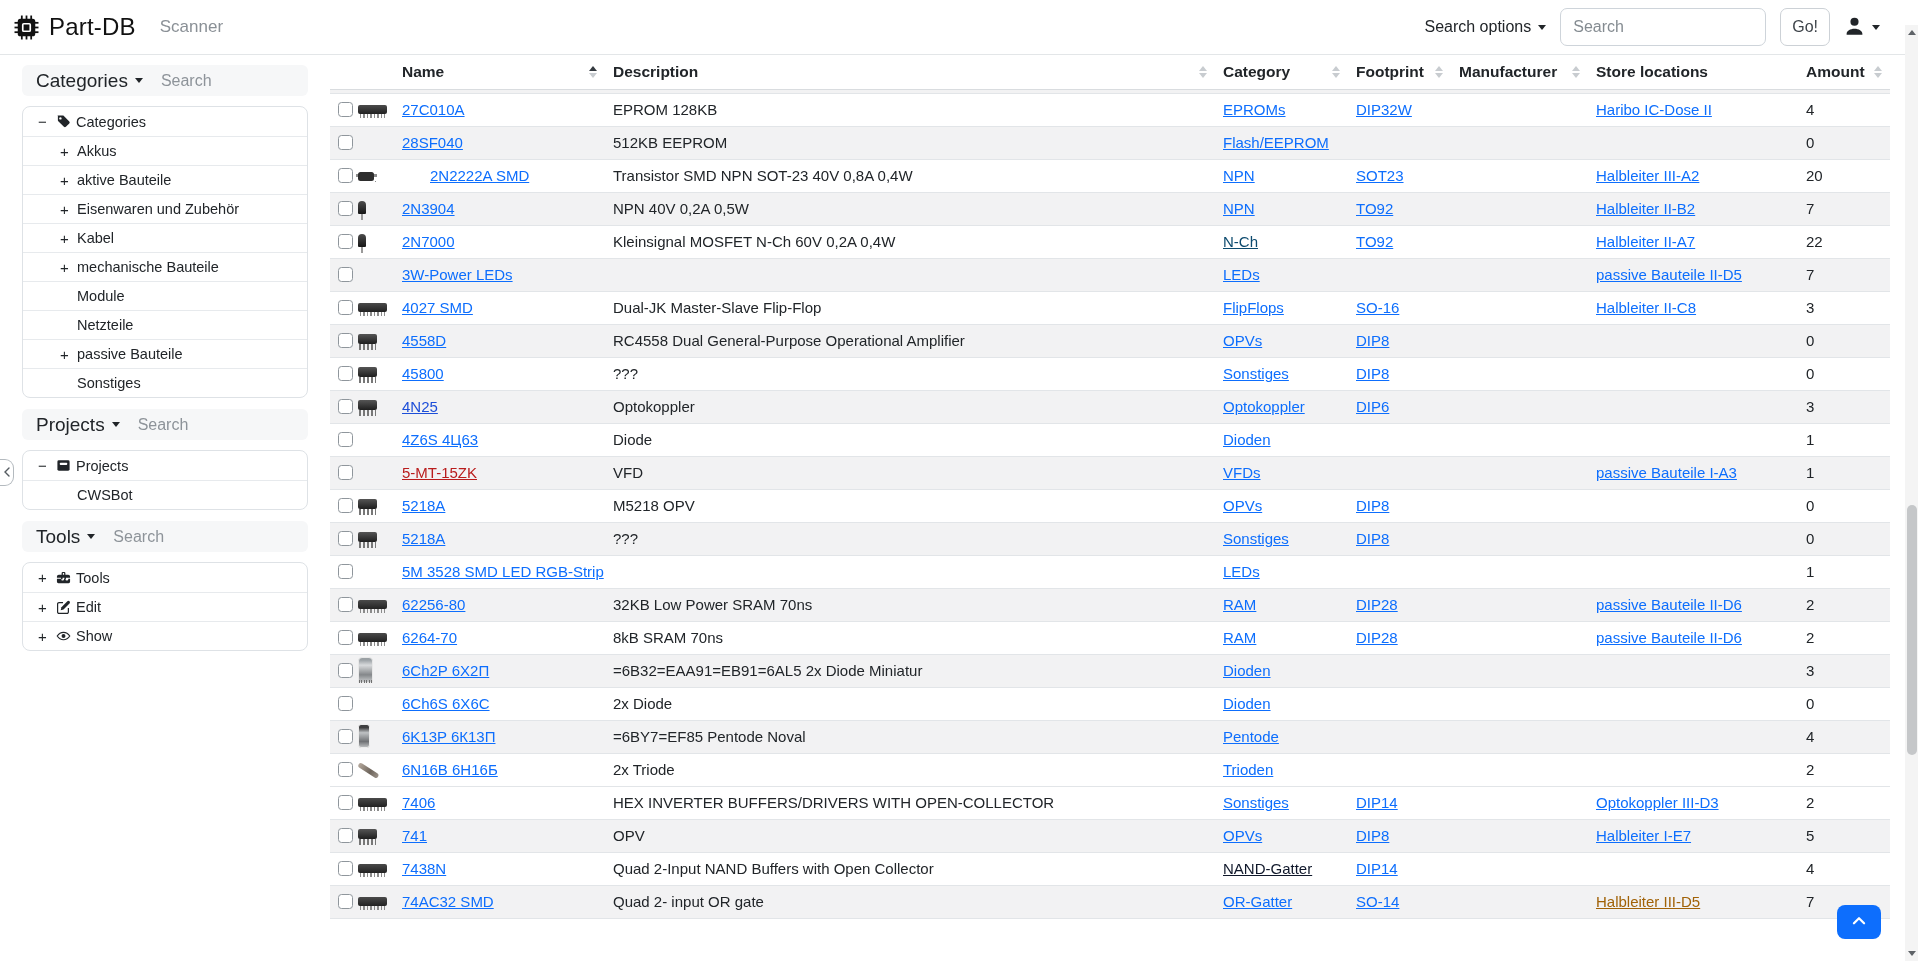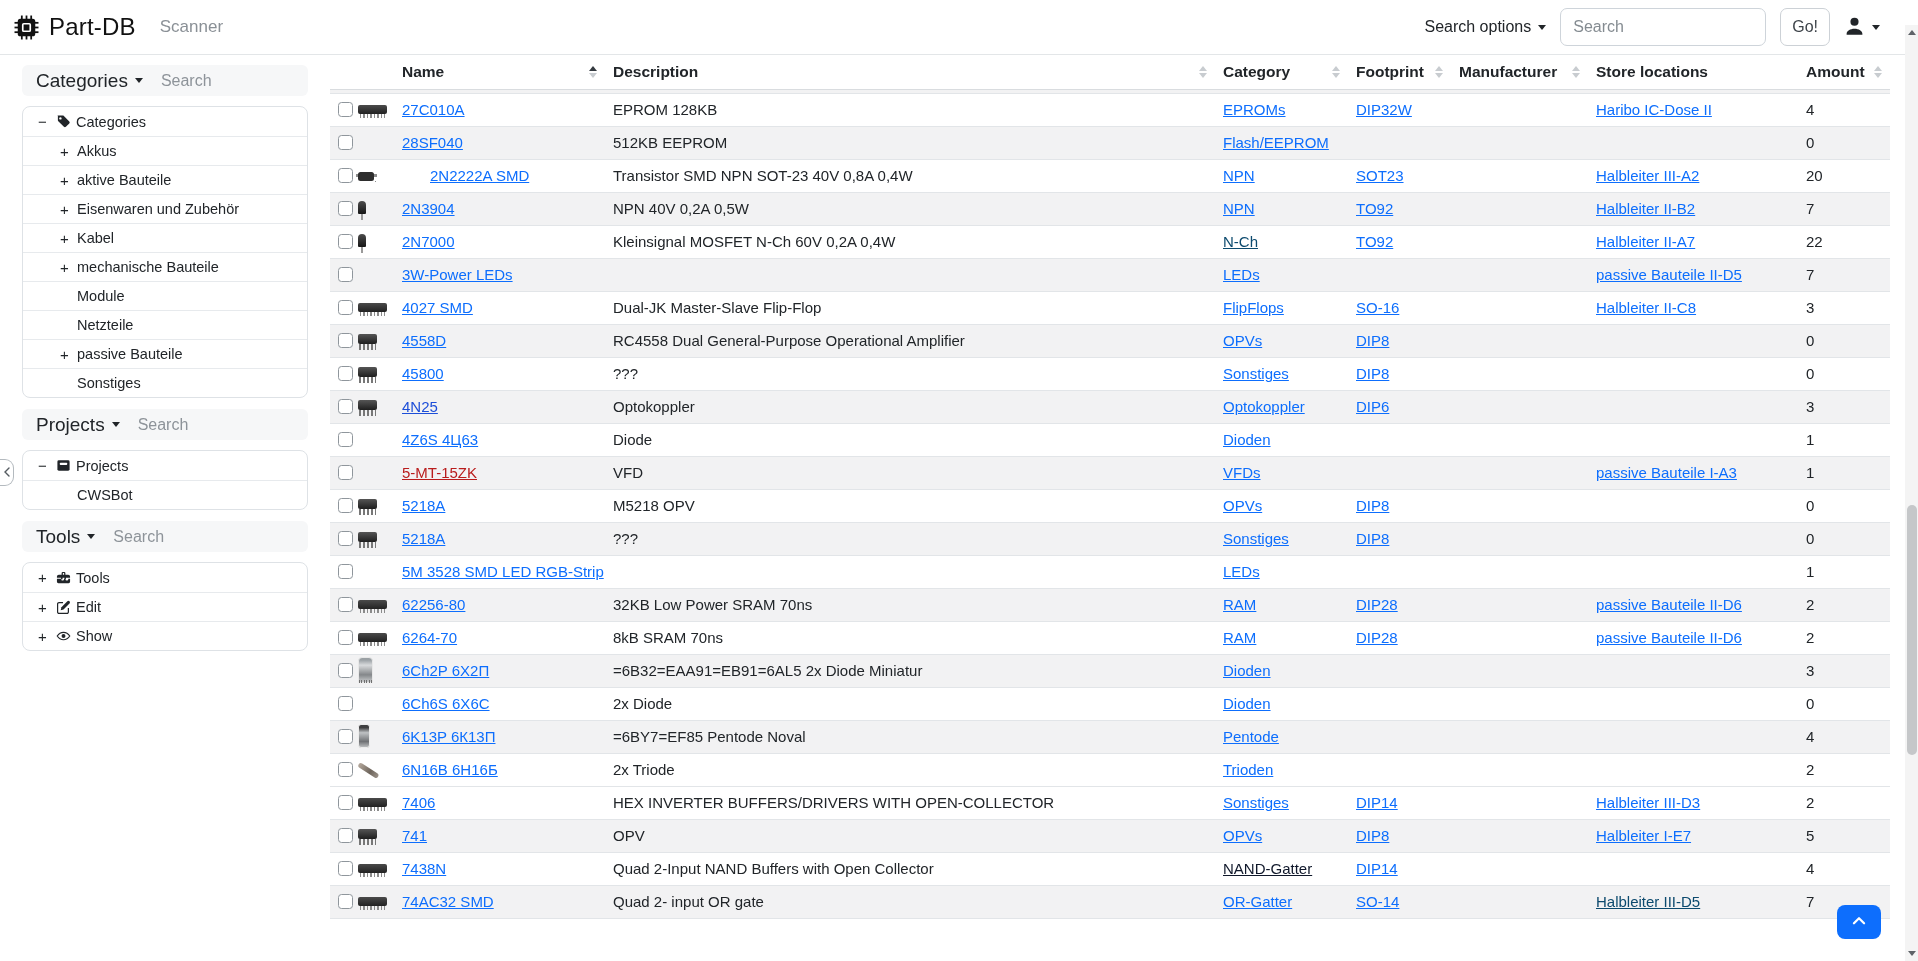--- a/index.html
+++ b/index.html
@@ -641,21 +641,21 @@
           <tr class="">
             <td>
               <input type="checkbox" class="cellcheck" style="">
             </td>
             <td style="padding: 0px 2px;"><span class="thumb th-dip-long"></span></td>
             <td><a href="#" class="tlink" style="color: rgb(13, 110, 253);">7406</a></td>
             <td>HEX INVERTER BUFFERS/DRIVERS WITH OPEN-COLLECTOR</td>
             <td><a href="#" class="tlink" style="color: rgb(13, 110, 253);">Sonstiges</a></td>
             <td><a href="#" class="tlink" style="color: rgb(13, 110, 253);">DIP14</a></td>
             <td></td>
-            <td><a href="#" class="tlink" style="color: rgb(13, 110, 253);">Halbleiter III-D3</a></td>
+            <td><a href="#" class="tlink" style="color: rgb(13, 110, 253);">Optokoppler III-D3</a></td>
             <td>2</td>
           </tr>
           <tr class="stripe">
             <td>
               <input type="checkbox" class="cellcheck" style="">
             </td>
             <td style="padding: 0px 2px;"><span class="thumb th-dip8"></span></td>
             <td><a href="#" class="tlink" style="color: rgb(13, 110, 253);">741</a></td>
             <td>OPV</td>
             <td><a href="#" class="tlink" style="color: rgb(13, 110, 253);">OPVs</a></td>
@@ -680,21 +680,21 @@
           <tr class="stripe">
             <td>
               <input type="checkbox" class="cellcheck" style="">
             </td>
             <td style="padding: 0px 2px;"><span class="thumb th-dip-long"></span></td>
             <td><a href="#" class="tlink" style="color: rgb(13, 110, 253);">74AC32 SMD</a></td>
             <td>Quad 2- input OR gate</td>
             <td><a href="#" class="tlink" style="color: rgb(13, 110, 253);">OR-Gatter</a></td>
             <td><a href="#" class="tlink" style="color: rgb(13, 110, 253);">SO-14</a></td>
             <td></td>
-            <td><a href="#" class="tlink" style="color: #0c4a6e; text-decoration: underline;">Halbleiter III-D5</a></td>
+            <td><a href="#" class="tlink" style="color: #a16207; text-decoration: underline;">Halbleiter III-D5</a></td>
             <td>7</td>
           </tr>
         </tbody>
     </table>
   </main>
 
   <button class="scroll-top">
     <span>
       <svg width="18" height="18" viewBox="0 0 16 16">
           <path d="M3.5 10 8 5.5 12.5 10" fill="none" stroke="#fff" stroke-width="2" stroke-linecap="round" stroke-linejoin="round"></path>

